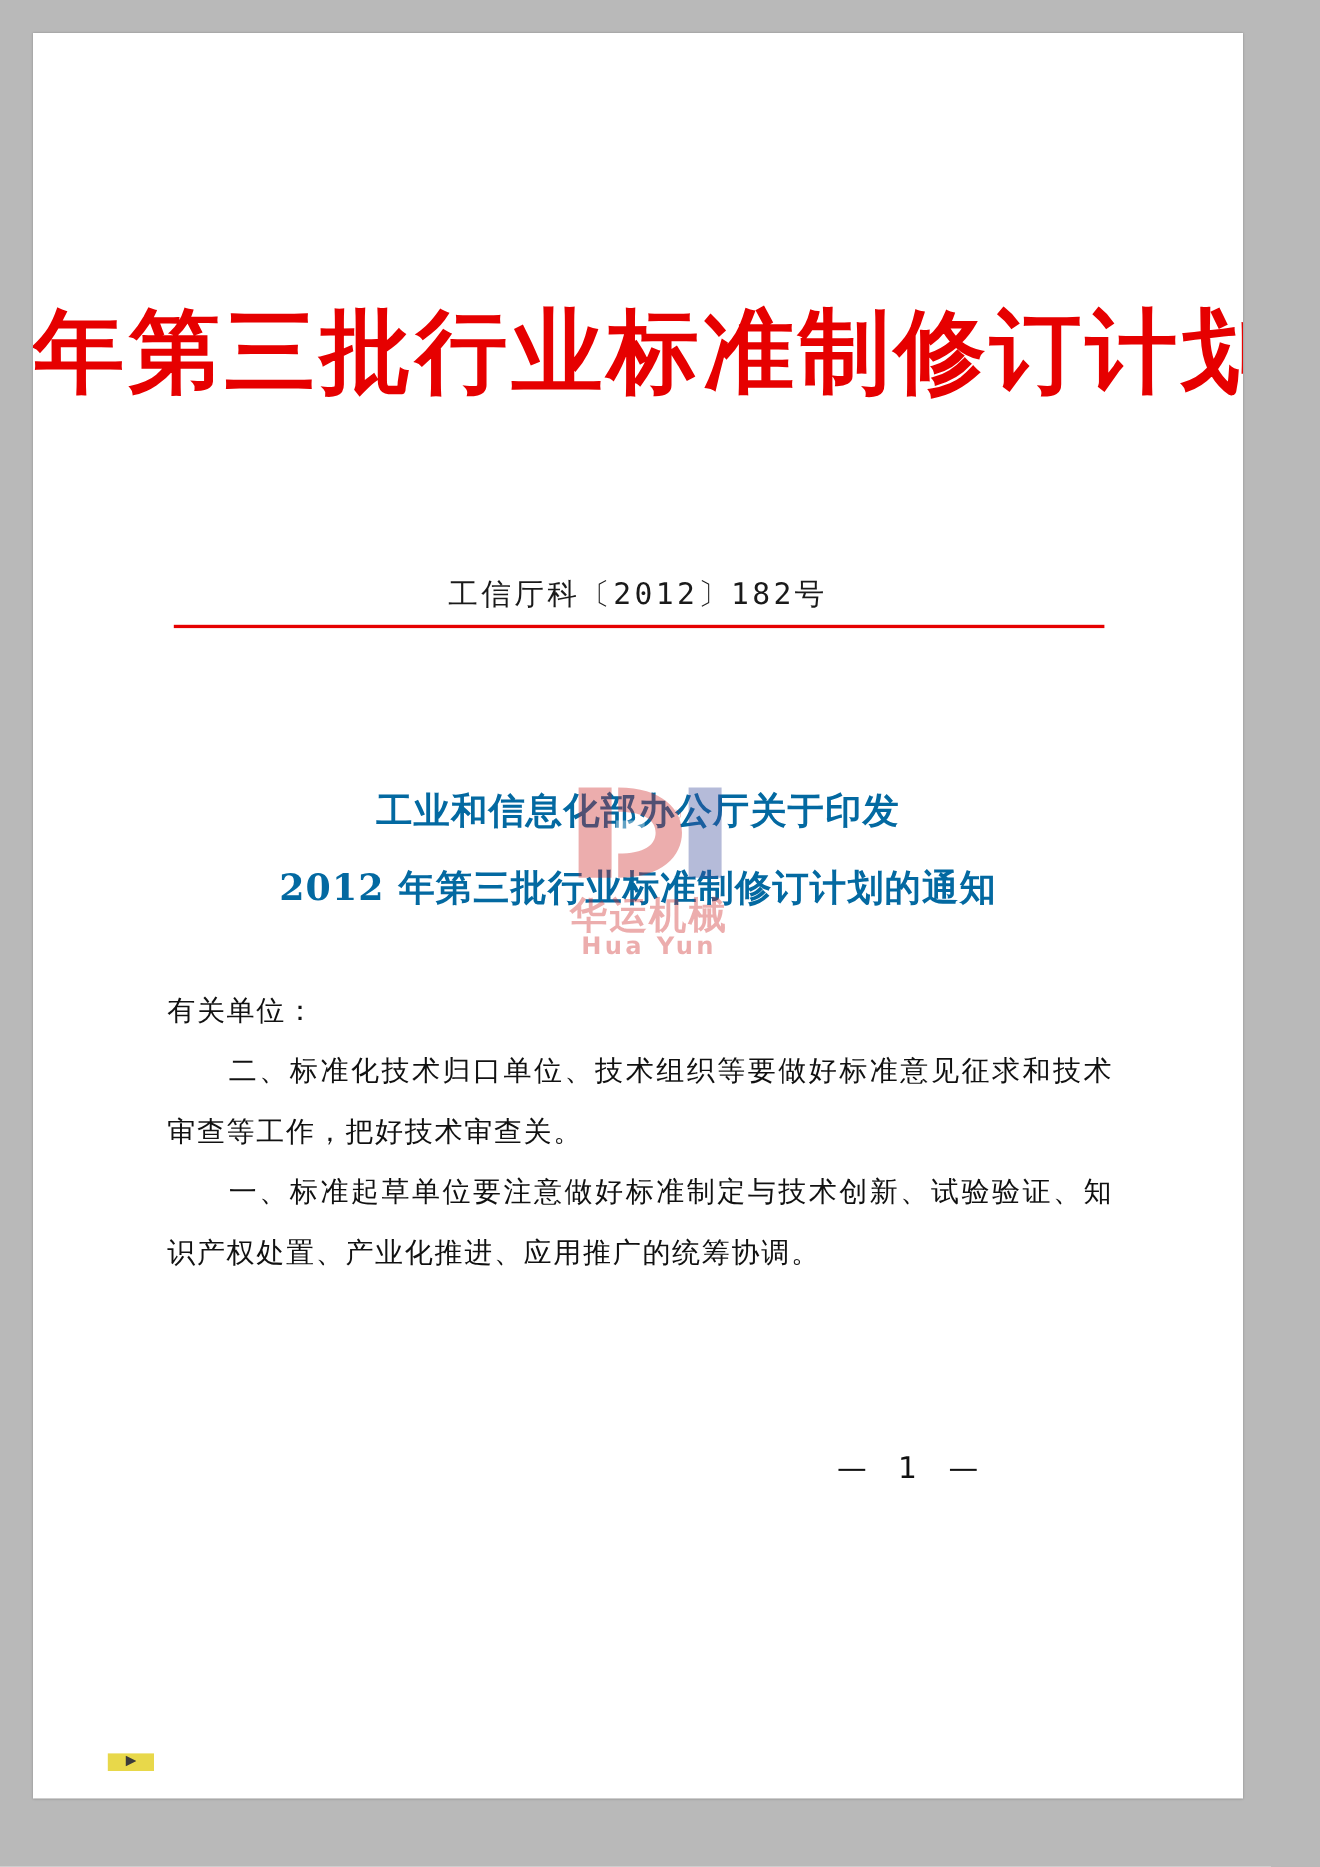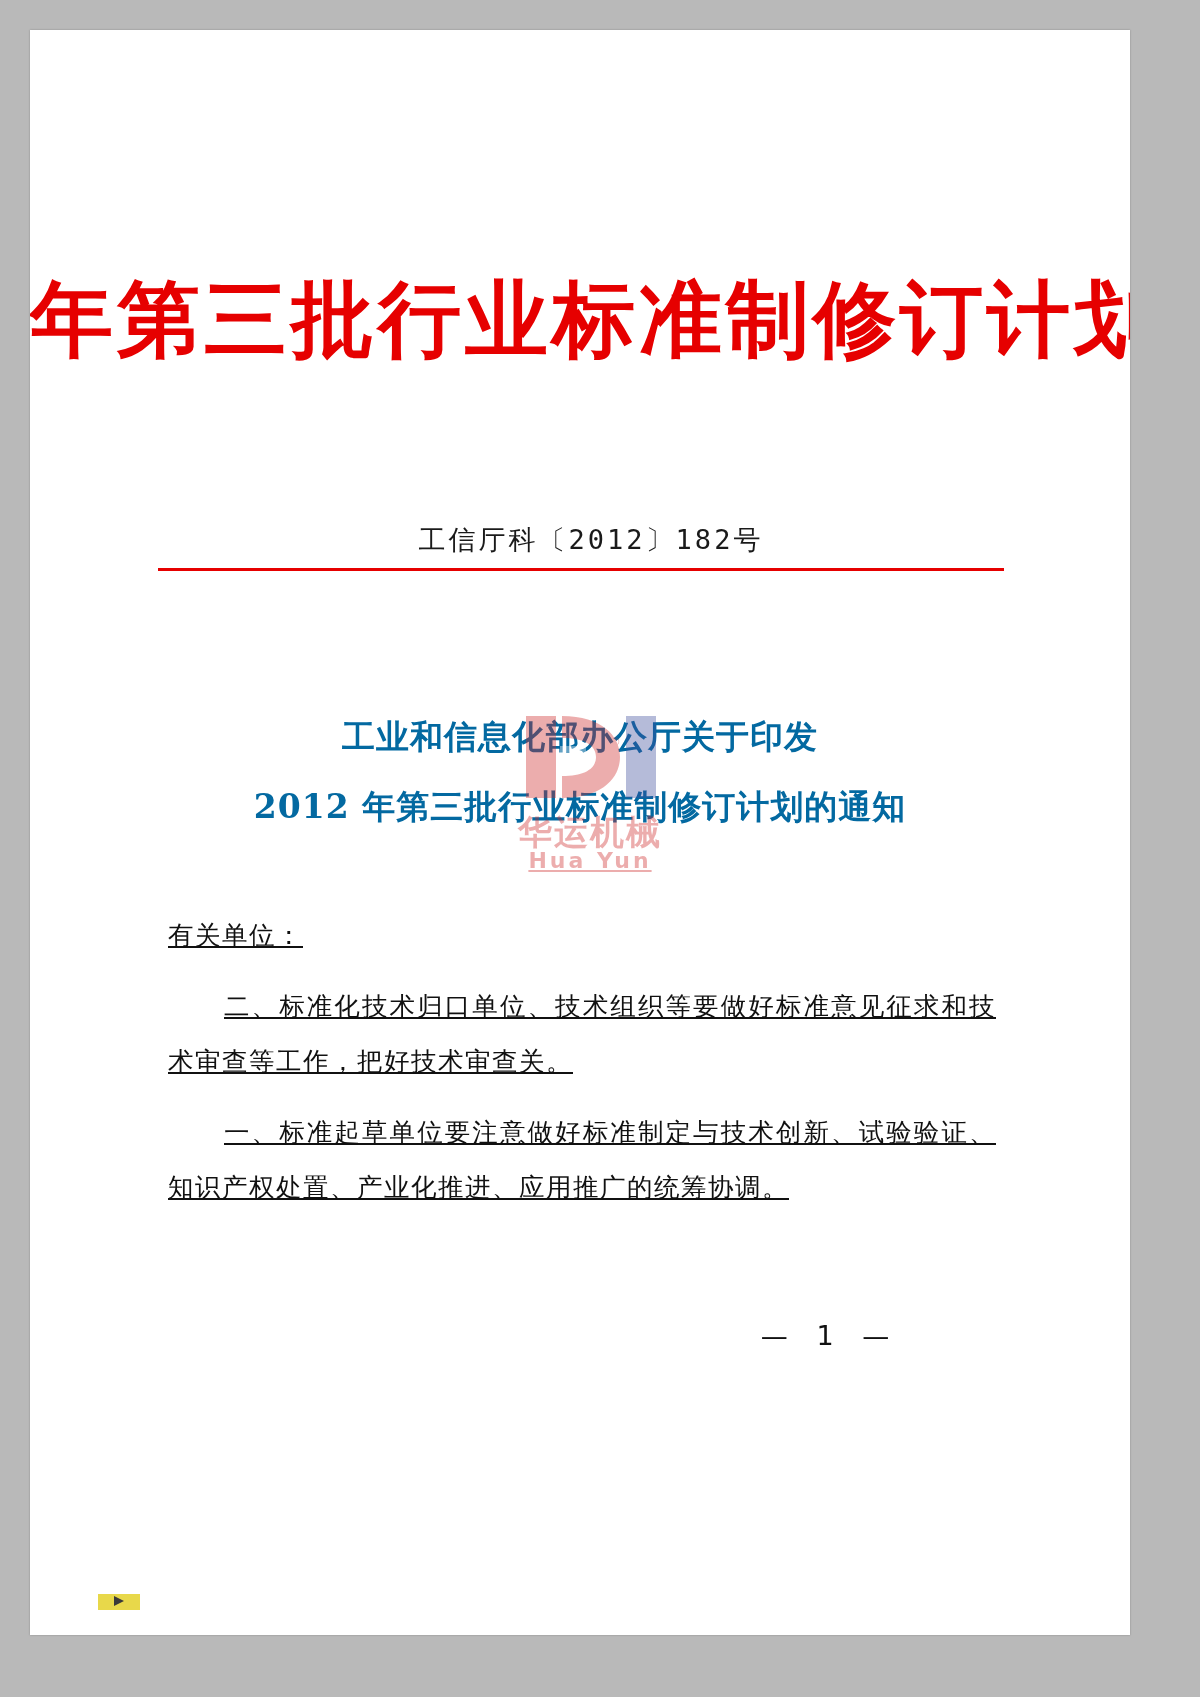--- a/index.html
+++ b/index.html
@@ -49,21 +49,20 @@
   .docnum {
     position: absolute;
     left: 0;
     top: 492px;
     width: 1100px;
     text-align: center;
     font-size: 27px;
     letter-spacing: 3px;
     color: #1a1a1a;
     font-family: "DejaVu Sans Mono", monospace;
-    margin-left: 11px;
   }
   .redline {
     position: absolute;
     left: 128px;
     top: 538px;
     width: 846px;
     height: 3px;
     background: #e60000;
   }
   
@@ -116,21 +115,20 @@
     position: absolute;
     left: 0;
     top: 146px;
     width: 200px;
     text-align: center;
     color: #cf2a2a;
     font-size: 22px;
     font-weight: bold;
     letter-spacing: 3px;
     font-family: "DejaVu Sans", sans-serif;
-    text-decoration: underline;
   }
   .wm-reg {
     position: absolute;
     left: 118px;
     top: 32px;
     font-size: 13px;
     color: #cf2a2a;
     font-family: "DejaVu Sans", sans-serif;
   }
   
@@ -139,25 +137,24 @@
     left: 122px;
     top: 862px;
     width: 860px;
     font-family: "DejaVu Sans", sans-serif;
     font-size: 25.5px;
     color: #111111;
     line-height: 55px;
     letter-spacing: 1.5px;
   }
   .body-text p {
-    margin: 16px;
+    margin: 0;
     text-align: justify;
     text-align-last: left;
     text-justify: inter-character;
-    text-decoration: underline;
   }
   .indent2 {
     text-indent: 56px;
   }
   
   .pagenum {
     position: absolute;
     left: 0;
     top: 1290px;
     width: 1100px;

